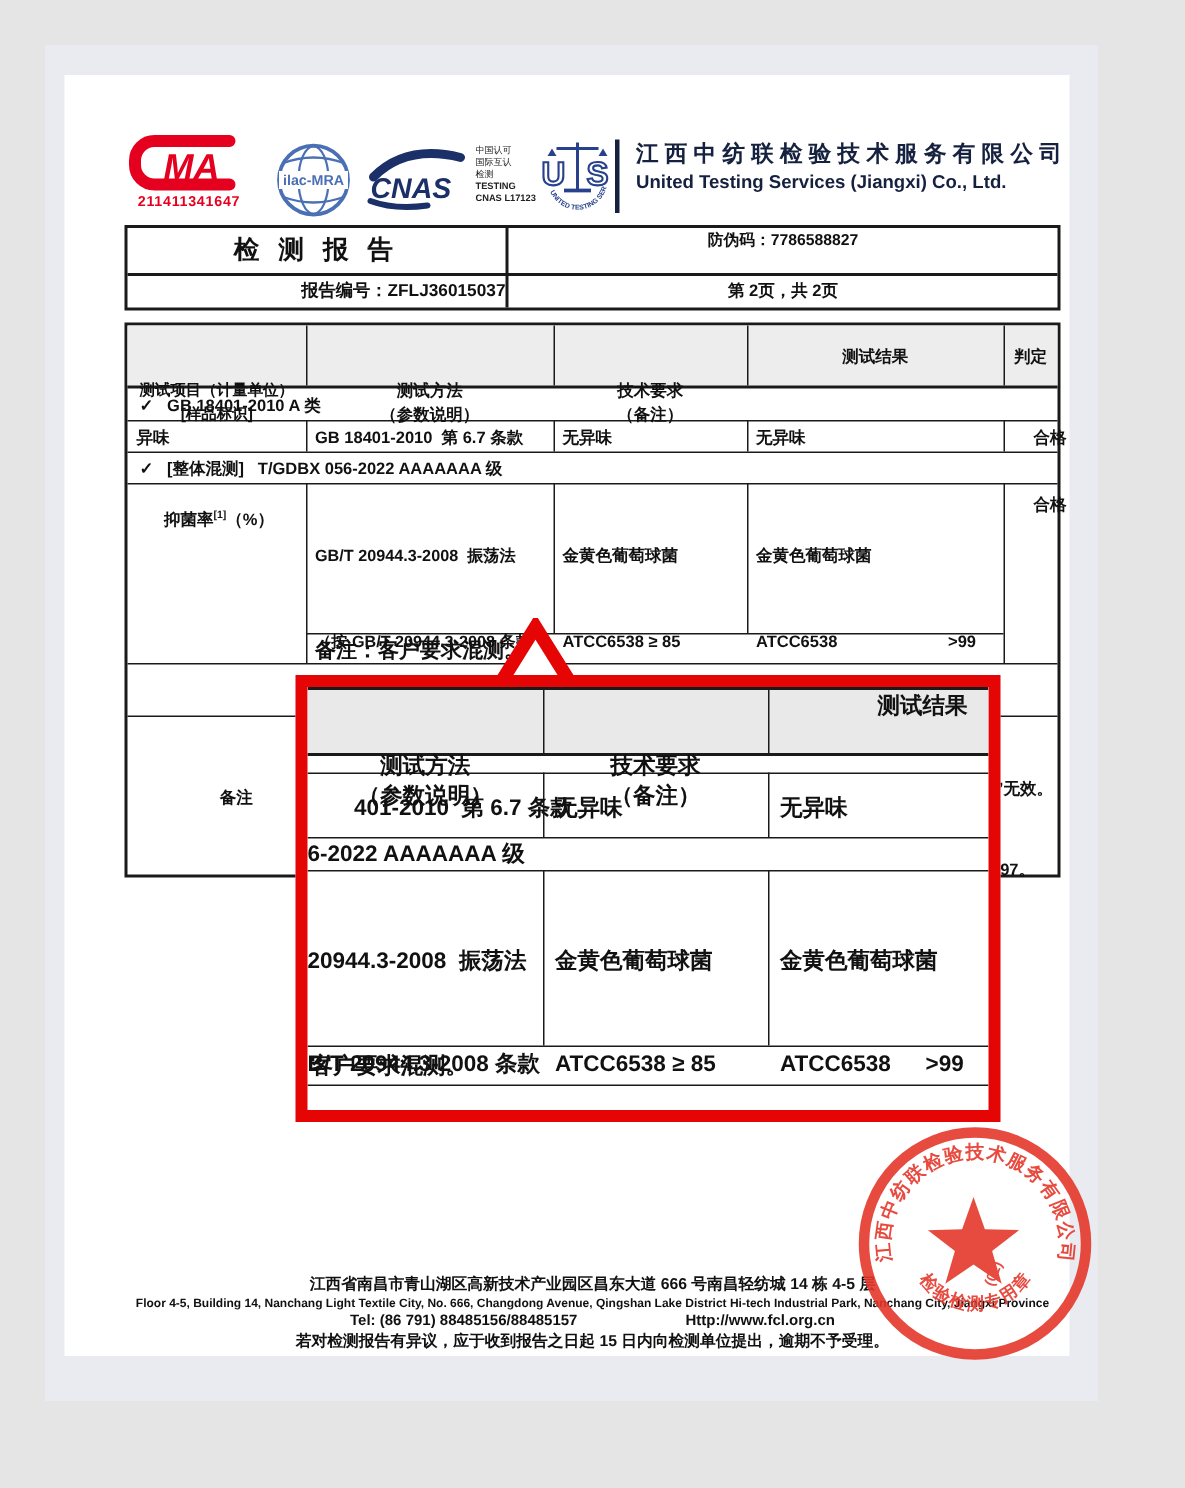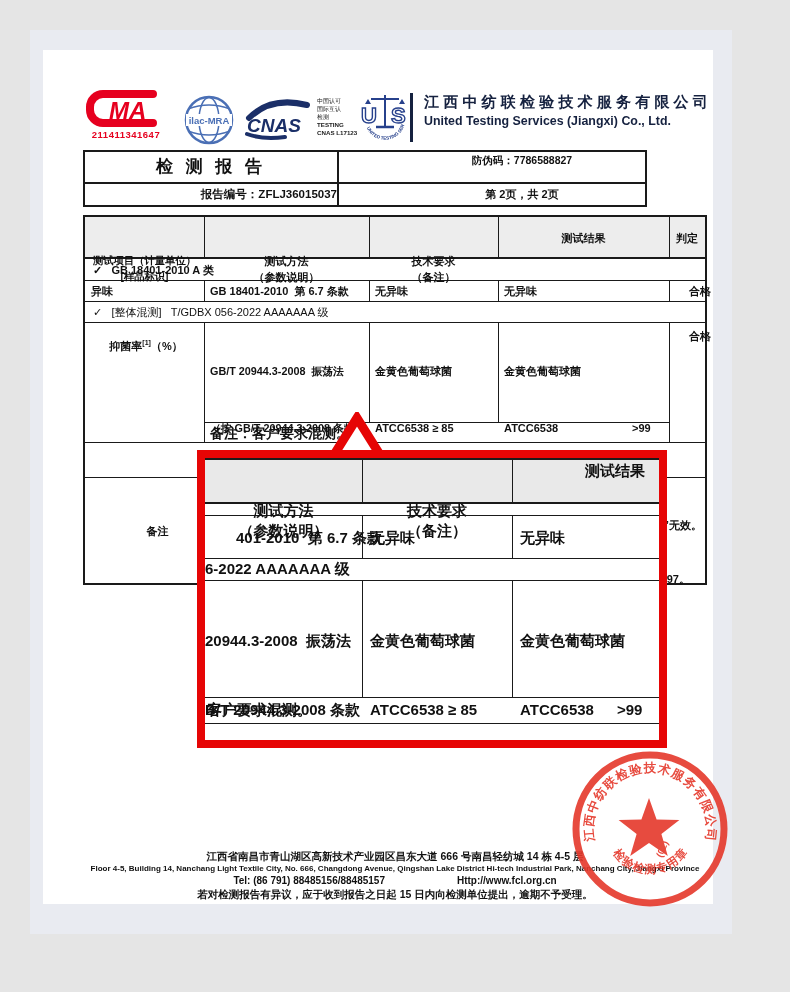--- a/index.html
+++ b/index.html
@@ -14,21 +14,21 @@
               color:#e6001f;font-weight:700;font-size:9.5px;letter-spacing:.5px;}
   .cnas-side{position:absolute;left:317px;top:97px;font-size:6px;line-height:8px;color:#222;}
   .cnas-side .b{font-weight:700;font-size:6.2px;}
   .hdr-divider{position:absolute;left:410px;top:93px;width:3px;height:49px;background:#15213f;}
   .company-cn{position:absolute;left:424px;top:93px;width:286px;font-weight:700;font-size:15px;
               letter-spacing:4.2px;white-space:nowrap;color:#15213f;}
   .company-en{position:absolute;left:424px;top:114px;width:286px;font-weight:700;font-size:12.4px;
               white-space:nowrap;color:#15213f;}
 
   
-  .report-box{position:absolute;left:83px;top:150px;width:564px;height:57px;border:2px solid #1a1a1a;box-sizing:border-box;}
+  .report-box{position:absolute;left:83px;top:150px;width:624px;height:57px;border:2px solid #1a1a1a;box-sizing:border-box;}
   .rb-col-divider{position:absolute;left:252px;top:0;width:2px;height:100%;background:#1a1a1a;}
   .rb-row-divider{position:absolute;left:0;top:30px;width:100%;height:2px;background:#1a1a1a;}
   .rb-title{position:absolute;left:0;top:0;width:252px;height:30px;line-height:30px;text-align:center;
             font-weight:700;font-size:17px;letter-spacing:4px;}
   .rb-anti{position:absolute;left:254px;top:2px;width:366px;text-align:center;font-weight:700;font-size:10.5px;line-height:13.5px;}
   .rb-no{position:absolute;left:0;top:32px;width:252px;height:21px;line-height:21px;text-align:right;font-weight:700;font-size:11.5px;}
   .rb-page{position:absolute;left:254px;top:32px;width:366px;height:21px;line-height:21px;text-align:center;font-weight:600;font-size:11px;}
 
   
   .tbl{position:absolute;left:83px;top:215px;width:624px;height:370px;border:2px solid #1a1a1a;
@@ -168,21 +168,21 @@
     <div class="cell hdr-2l" style="left:584px;top:13px;width:36px;">判定</div>
 
     <div class="cell" style="left:8px;top:46px;font-weight:700;">✓   GB 18401-2010 A 类</div>
 
     <div class="cell" style="left:6px;top:67px;">异味</div>
     <div class="cell" style="left:125px;top:67px;">GB 18401-2010  第 6.7 条款</div>
     <div class="cell" style="left:290px;top:67px;">无异味</div>
     <div class="cell" style="left:419px;top:67px;">无异味</div>
     <div class="cell ctr" style="left:584px;top:67px;width:36px;">合格</div>
 
-    <div class="cell" style="left:8px;top:88px;font-weight:400;">✓   [整体混测]   T/GDBX 056-2022 AAAAAAA 级</div>
+    <div class="cell" style="left:8px;top:88px;font-weight:700;">✓   [整体混测]   T/GDBX 056-2022 AAAAAAA 级</div>
 
     <div class="cell" style="left:6px;top:110px;">
       <span>抑菌率</span><sup style="font-size:7px;">[1]</sup><span>（%）</span>
     </div>
     <div class="cell lines" style="left:125px;top:108px;width:158px;font-size:10.8px;">
       <span class="rline">GB/T 20944.3-2008  振荡法</span>
       <span class="rline">（按 GB/T 20944.3-2008 条款</span>
       <span class="rline">10.1.2  家用双桶洗衣机洗涤方</span>
       <span class="rline">法，洗涤 30 个程序，（相当于</span>
       <span class="rline">150 次洗涤），晾干）</span>

